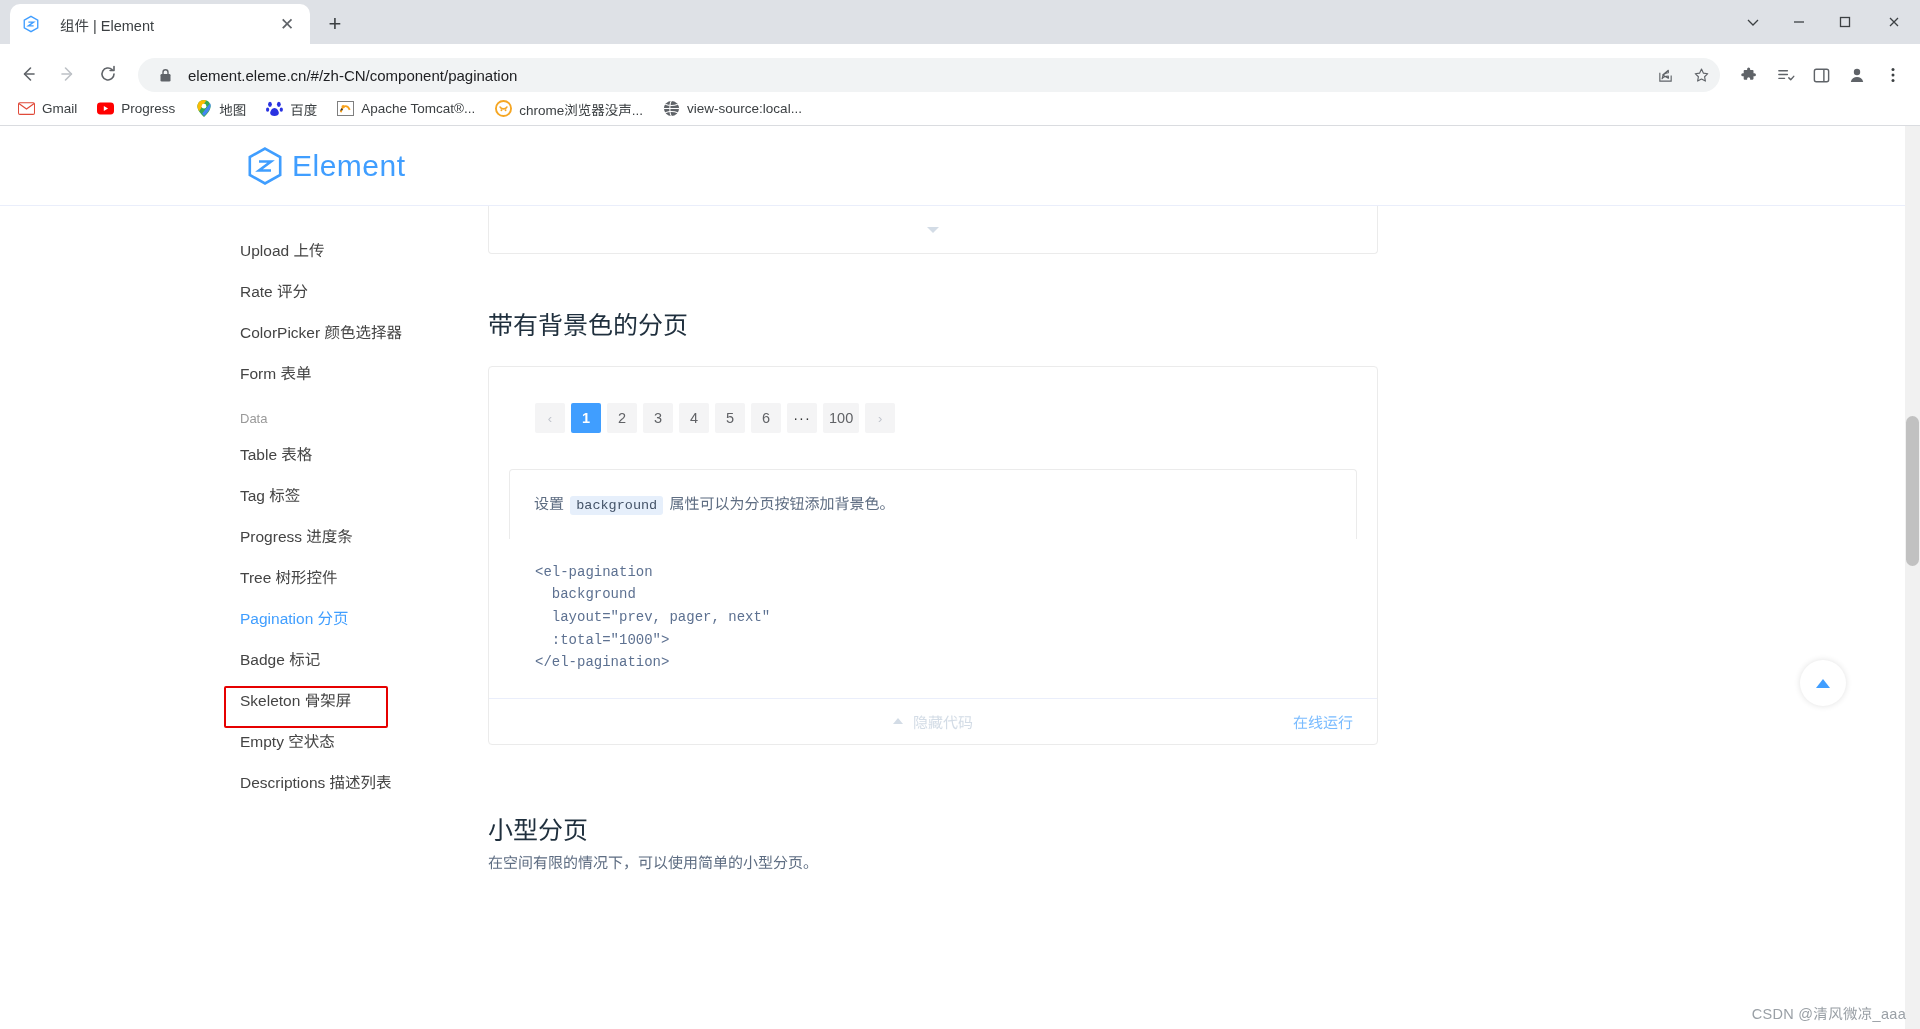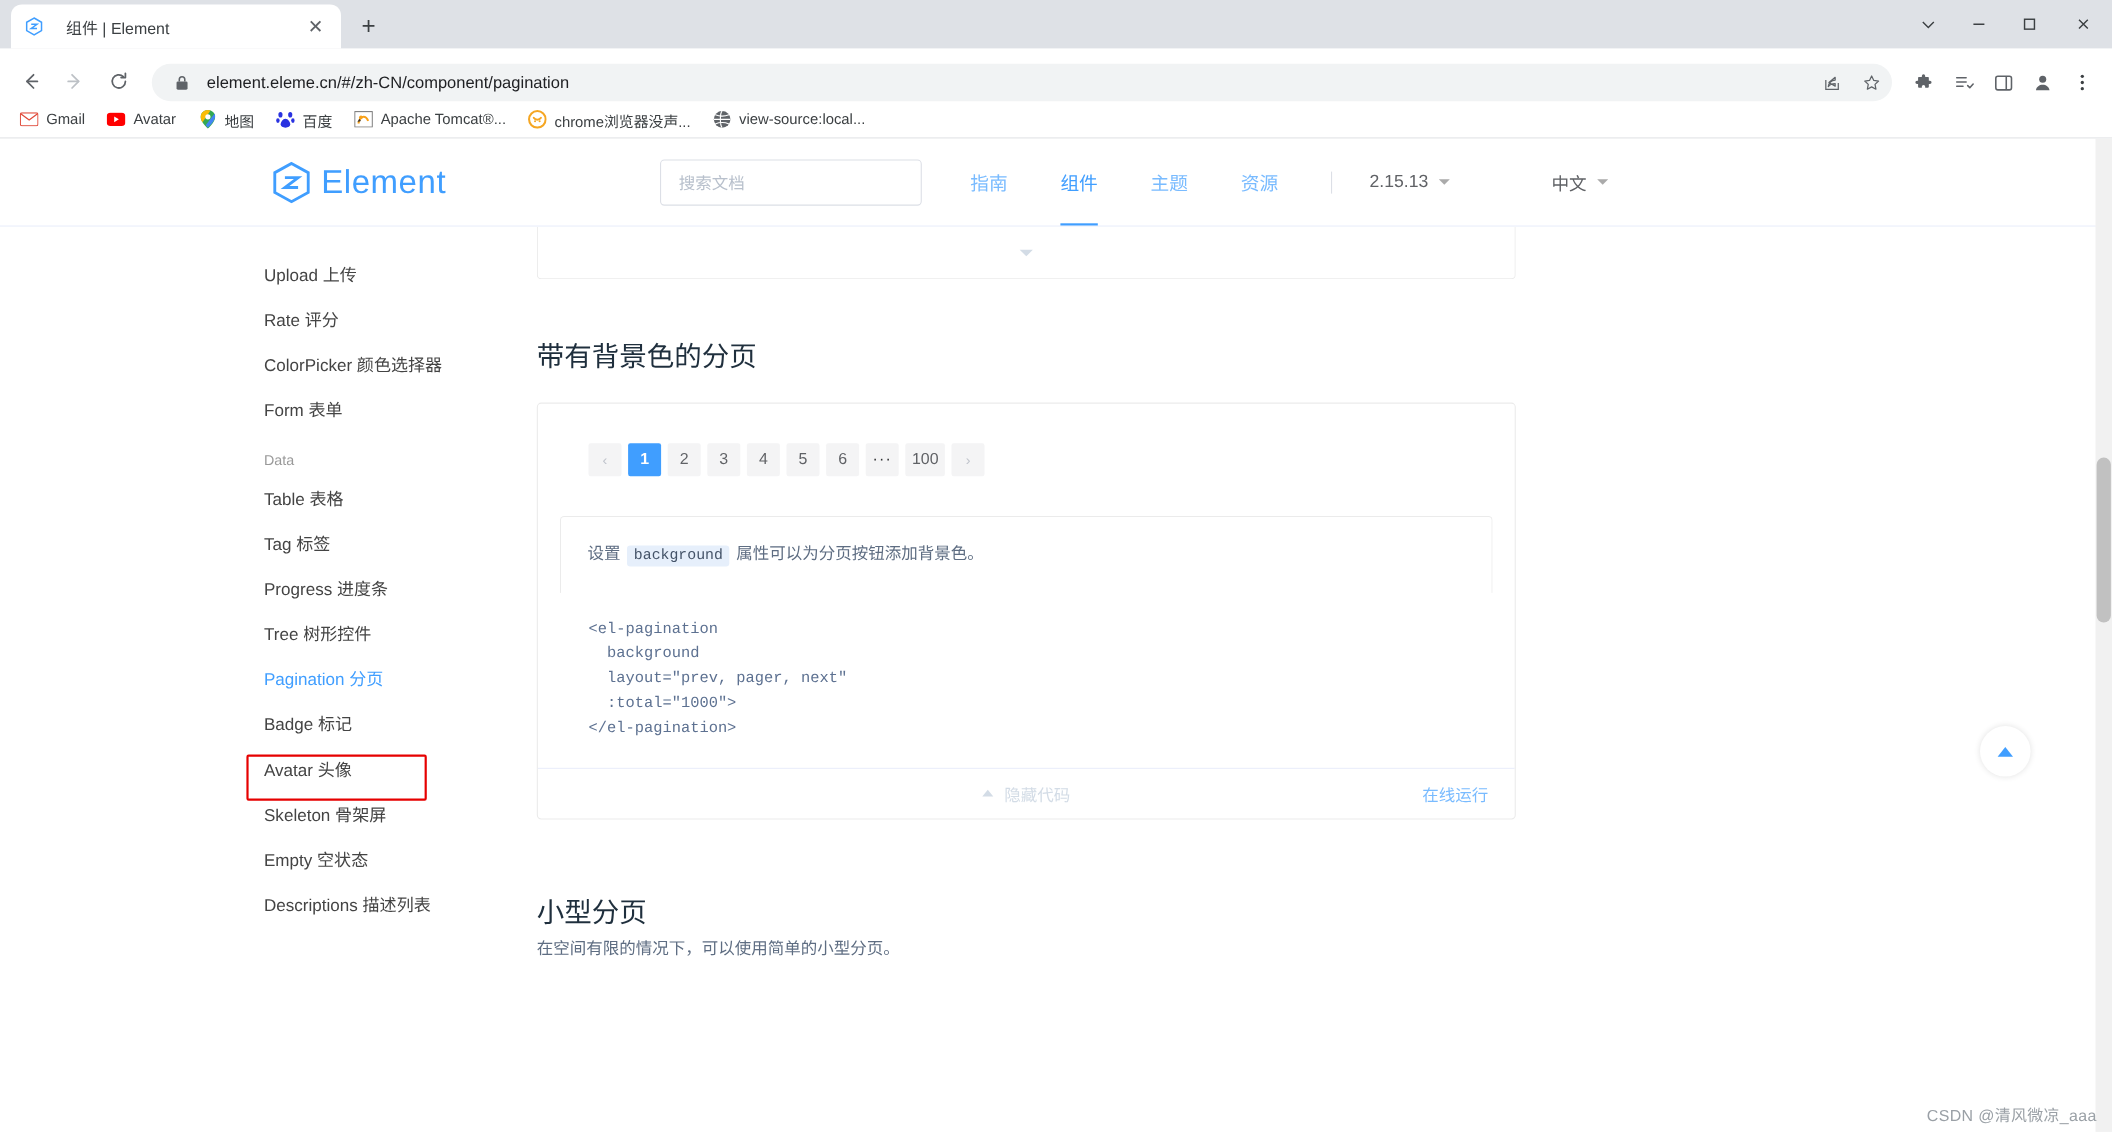--- a/index.html
+++ b/index.html
@@ -503,21 +503,21 @@
       </span>
       <span class="bm-label">Gmail</span>
     </div>
     <div class="bm">
       <span class="bm-ico">
         <svg width="17" height="13" viewBox="0 0 20 14">
             <rect width="20" height="14" rx="4" fill="#ff0000"></rect>
             <path d="M8 4l5 3-5 3z" fill="#fff"></path>
           </svg>
       </span>
-      <span class="bm-label">Avatar</span>
+      <span class="bm-label">Progress</span>
     </div>
     <div class="bm">
       <span class="bm-ico">
         <svg width="14" height="17" viewBox="0 0 14 18">
             <path d="M7 0C3.2 0 0 3 0 6.8 0 11.8 7 18 7 18s7-6.2 7-11.2C14 3 10.8 0 7 0z" fill="#34a853"></path>
             <path d="M7 0C3.2 0 0 3 0 6.8c0 1.6.8 3.4 1.8 5L9.5.6A7.2 7.2 0 0 0 7 0z" fill="#fbbc04"></path>
             <path d="M13.3 3.6 5 14.4c.9 1.3 2 2.6 2 2.6s7-6.2 7-11.2c0-.8-.2-1.5-.4-2.2z" fill="#4285f4"></path>
             <circle cx="7" cy="6.6" r="2.5" fill="#fff"></circle>
           </svg>
       </span>
@@ -575,57 +575,38 @@
         <div class="logo">
           <span class="logo-mark">
             <svg width="34" height="38" viewBox="0 0 34 38">
               <path d="M17 1.6 32.2 10v18L17 36.4 1.8 28V10z" fill="none" stroke="#409eff" stroke-width="2.6"></path>
               <path d="M11 14.5h12l-12 9h12" fill="none" stroke="#409eff" stroke-width="2.6"></path>
             </svg>
           </span>
           <span class="logo-text">Element</span>
         </div>
 
-        <div class="hdr-right">
-          <div class="search-box">搜索文档</div>
-          <div class="nav-links">
-            <div class="nav-link">指南</div>
-            <div class="nav-link active">组件</div>
-            <div class="nav-link">主题</div>
-            <div class="nav-link">资源</div>
-          </div>
-          <div class="hdr-divider"></div>
-          <div class="hdr-select">
-            <span>2.15.13</span>
-            <span class="caret-down"></span>
-          </div>
-          <div class="hdr-select" style="margin-left:72px">
-            <span>中文</span>
-            <span class="caret-down"></span>
-          </div>
-        </div>
       </div>
 
       <div class="body-wrap">
 
         <div class="sidebar">
           <div class="side-item">Upload 上传</div>
           <div class="side-item">Rate 评分</div>
           <div class="side-item">ColorPicker 颜色选择器</div>
           <div class="side-item">Form 表单</div>
 
           <div class="side-group">Data</div>
 
           <div class="side-item">Table 表格</div>
           <div class="side-item">Tag 标签</div>
           <div class="side-item">Progress 进度条</div>
           <div class="side-item">Tree 树形控件</div>
           <div class="side-item active">Pagination 分页</div>
           <div class="side-item">Badge 标记</div>
-          <div class="side-item">Avatar 头像</div>
           <div class="side-item">Skeleton 骨架屏</div>
           <div class="side-item">Empty 空状态</div>
           <div class="side-item">Descriptions 描述列表</div>
 
           <div class="highlight-box" style="left:-16px; top:480px; width:164px; height:42px;"></div>
         </div>
 
         <div class="main">
           <div class="partial-card">
             <span class="chev-down-small"></span>

